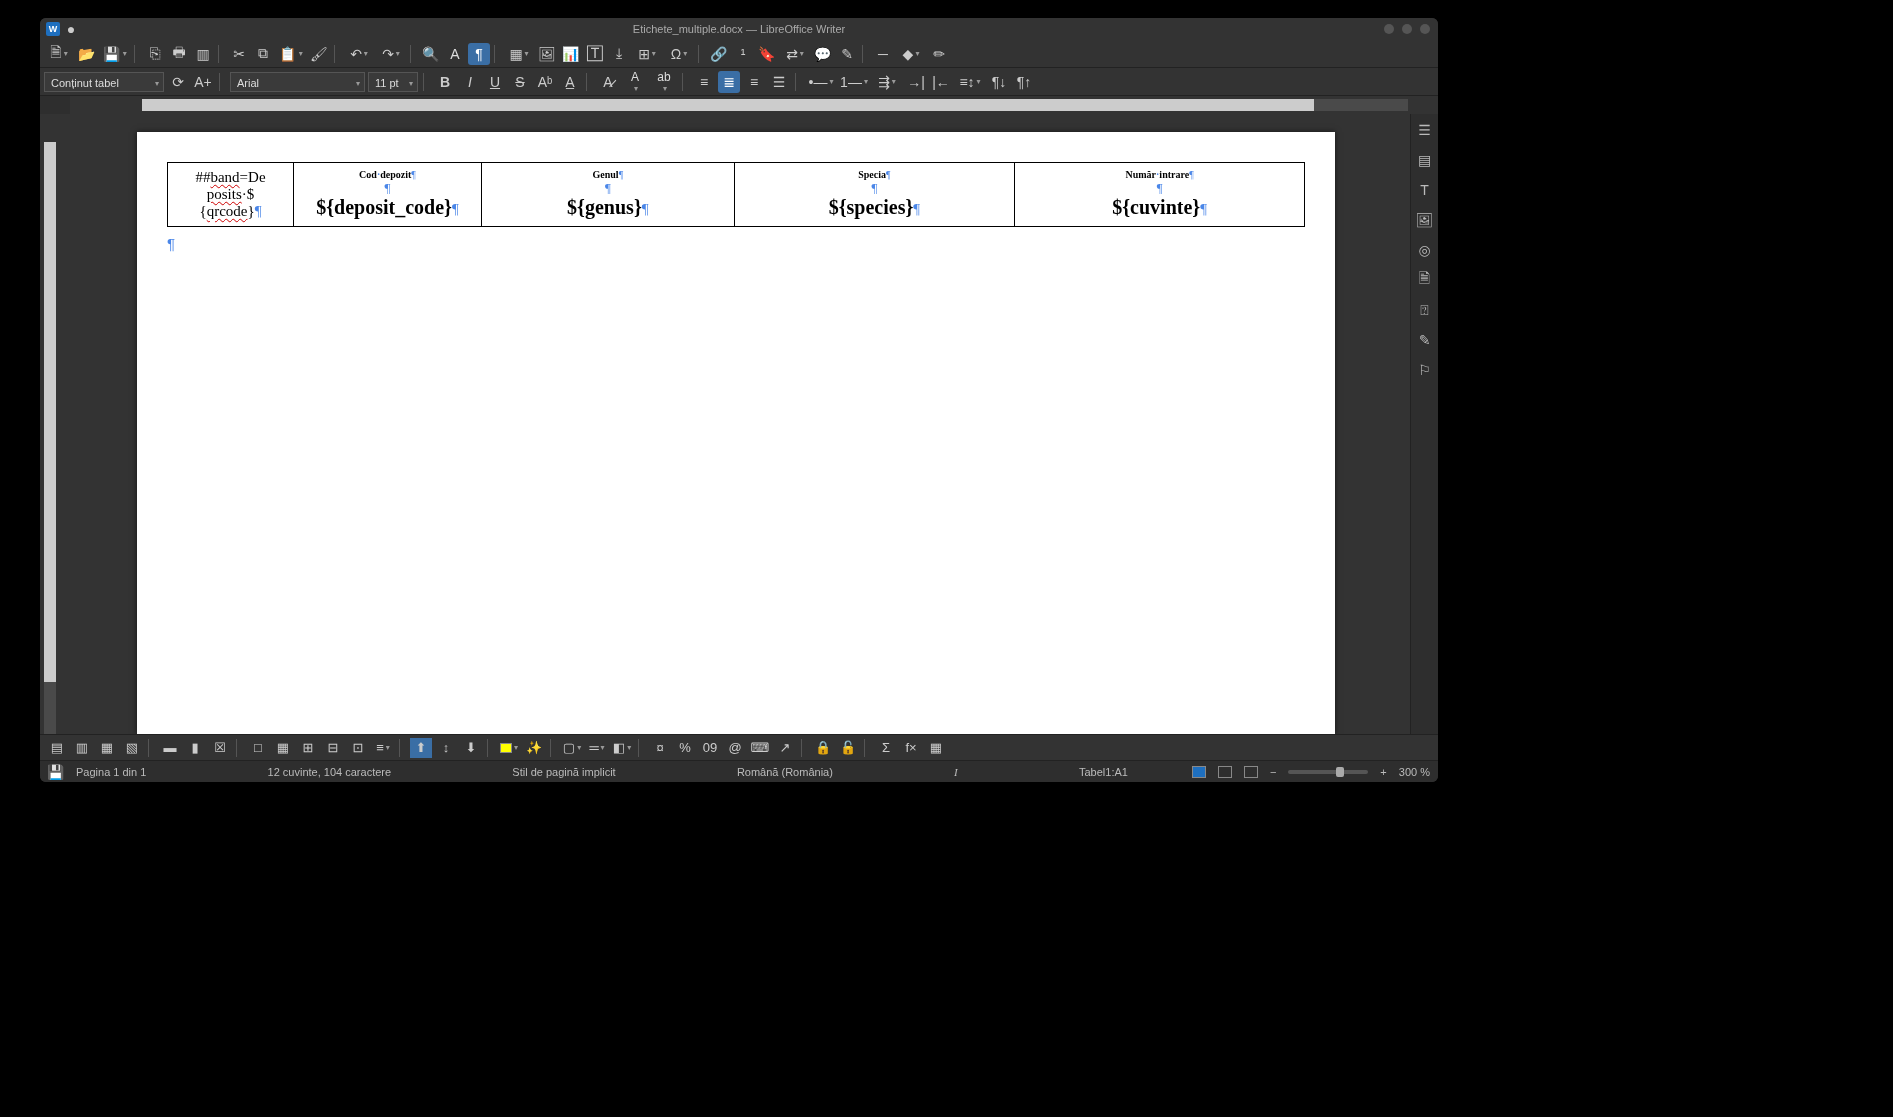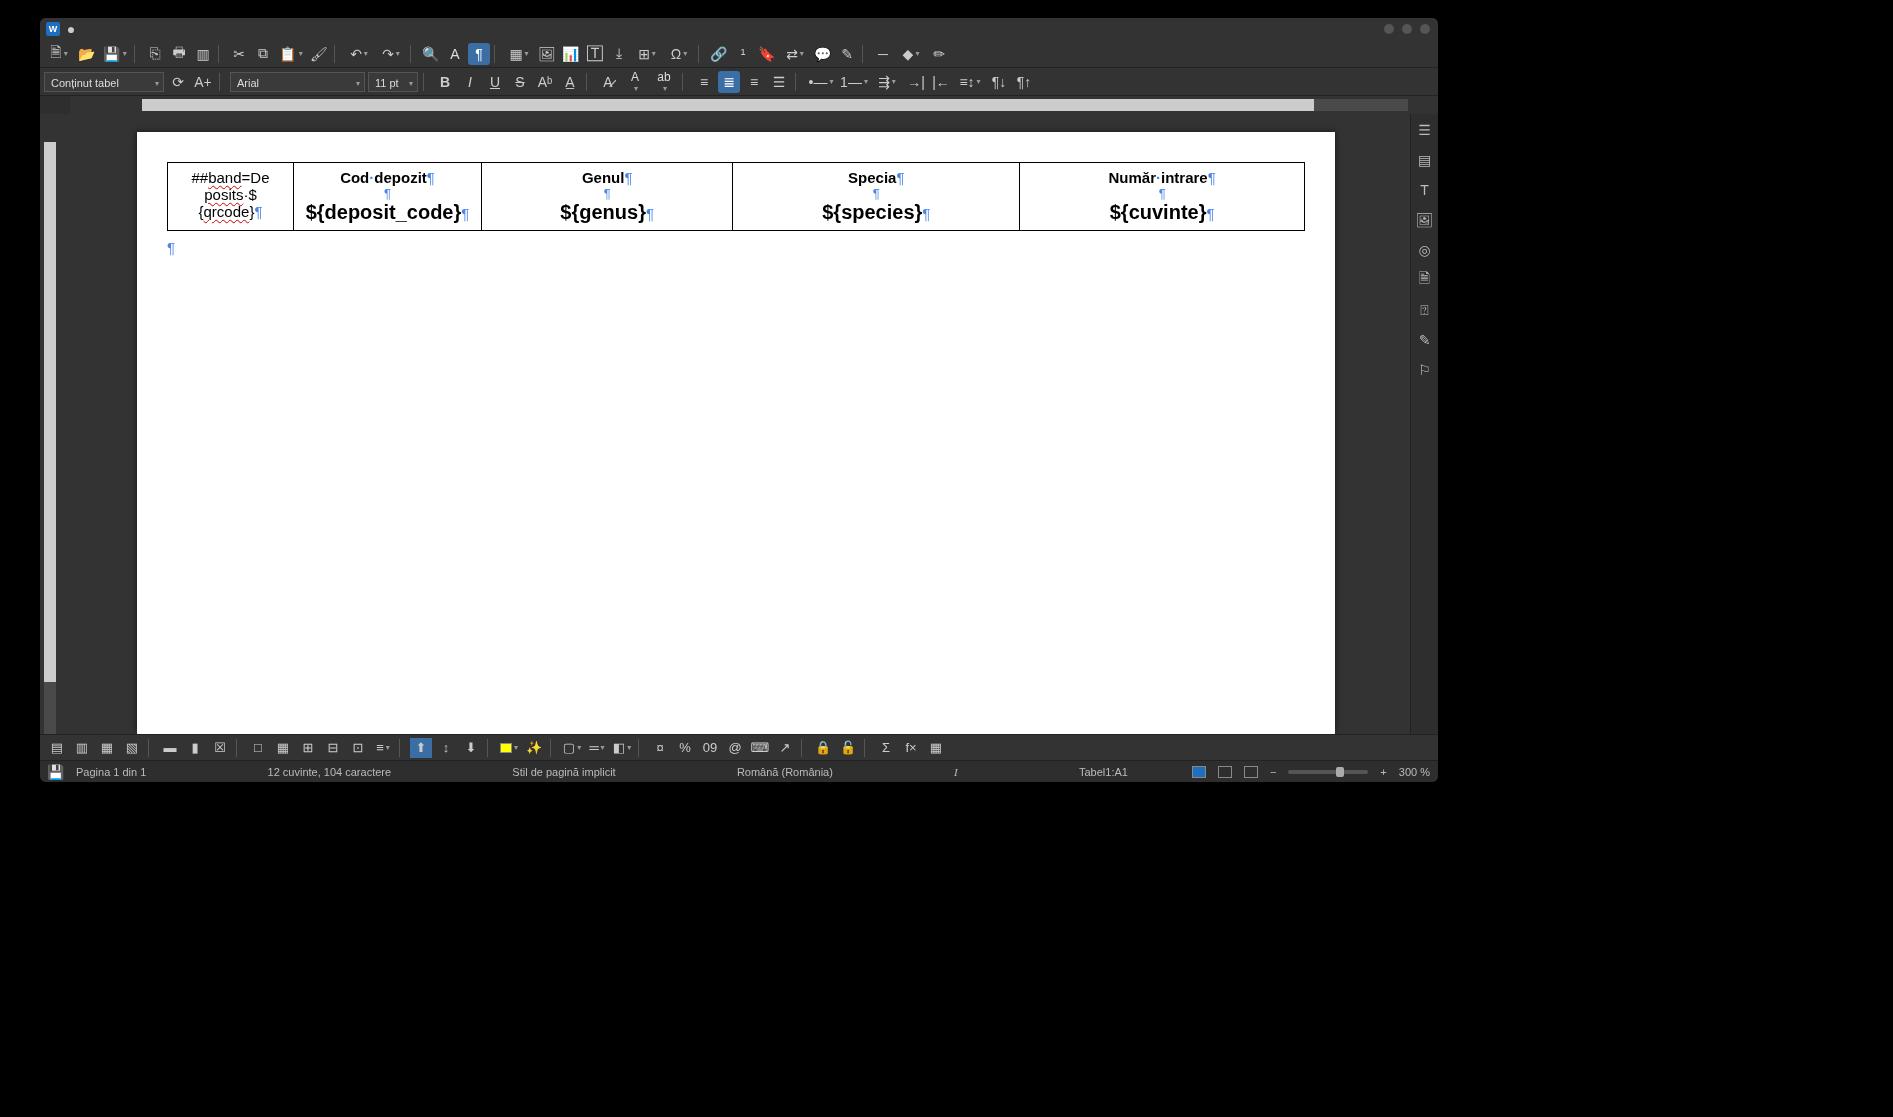--- a/index.html
+++ b/index.html
@@ -131,26 +131,26 @@
 }
 .doc-table {
   width: 100%;
   border-collapse: collapse;
 }
 .doc-table td {
   border: 1.5px solid #000;
   padding: 6px 4px;
   vertical-align: top;
   text-align: center;
-  font-family: Liberation Sans, sans-serif;
+  font-family: Liberation Serif, serif;
   color: #000;
 }
 .c1 { width: 126px; text-align: center;}
 .c2 { width: 188px;}
-.hdr { font-size: 15px; font-weight: bold;}
+.hdr { font-size: 10px; font-weight: bold;}
 .val { font-size: 20px; font-weight: bold;}
 .c1txt { font-size: 15px;}
 .pil { color: #4a86e8; font-weight: normal; font-size: inherit;}
 .pil-sm { color:#4a86e8; font-size:13px;}
 .squig { text-decoration: underline wavy #c00 1px; text-underline-offset: 2px;}
 .dot-sep { color:#4a86e8;}
 .after-para { color:#000; font-size:15px; margin-top:8px; text-align:left;}
 
 .sidebar {
   width: 28px;
@@ -194,20 +194,21 @@
 .view-ic { width:14px;height:12px;border:1px solid #888; display:inline-block;}
 </style>
 </head>
 <body>
 
 <div class="window">
 
   <div class="titlebar">
     <div class="app-icon">W</div>
     <div class="tb-btn" style="width:14px;margin-left:4px;">●</div>
+    <div class="title">Etichete_multiple.docx — LibreOffice Writer</div>
     <div class="dots">
       <div class="dot"></div>
       <div class="dot"></div>
       <div class="dot"></div>
     </div>
   </div>
 
   <div class="toolbar">
     <div class="tb-btn split dd-arrow">🗎</div>
     <div class="tb-btn">📂</div>

